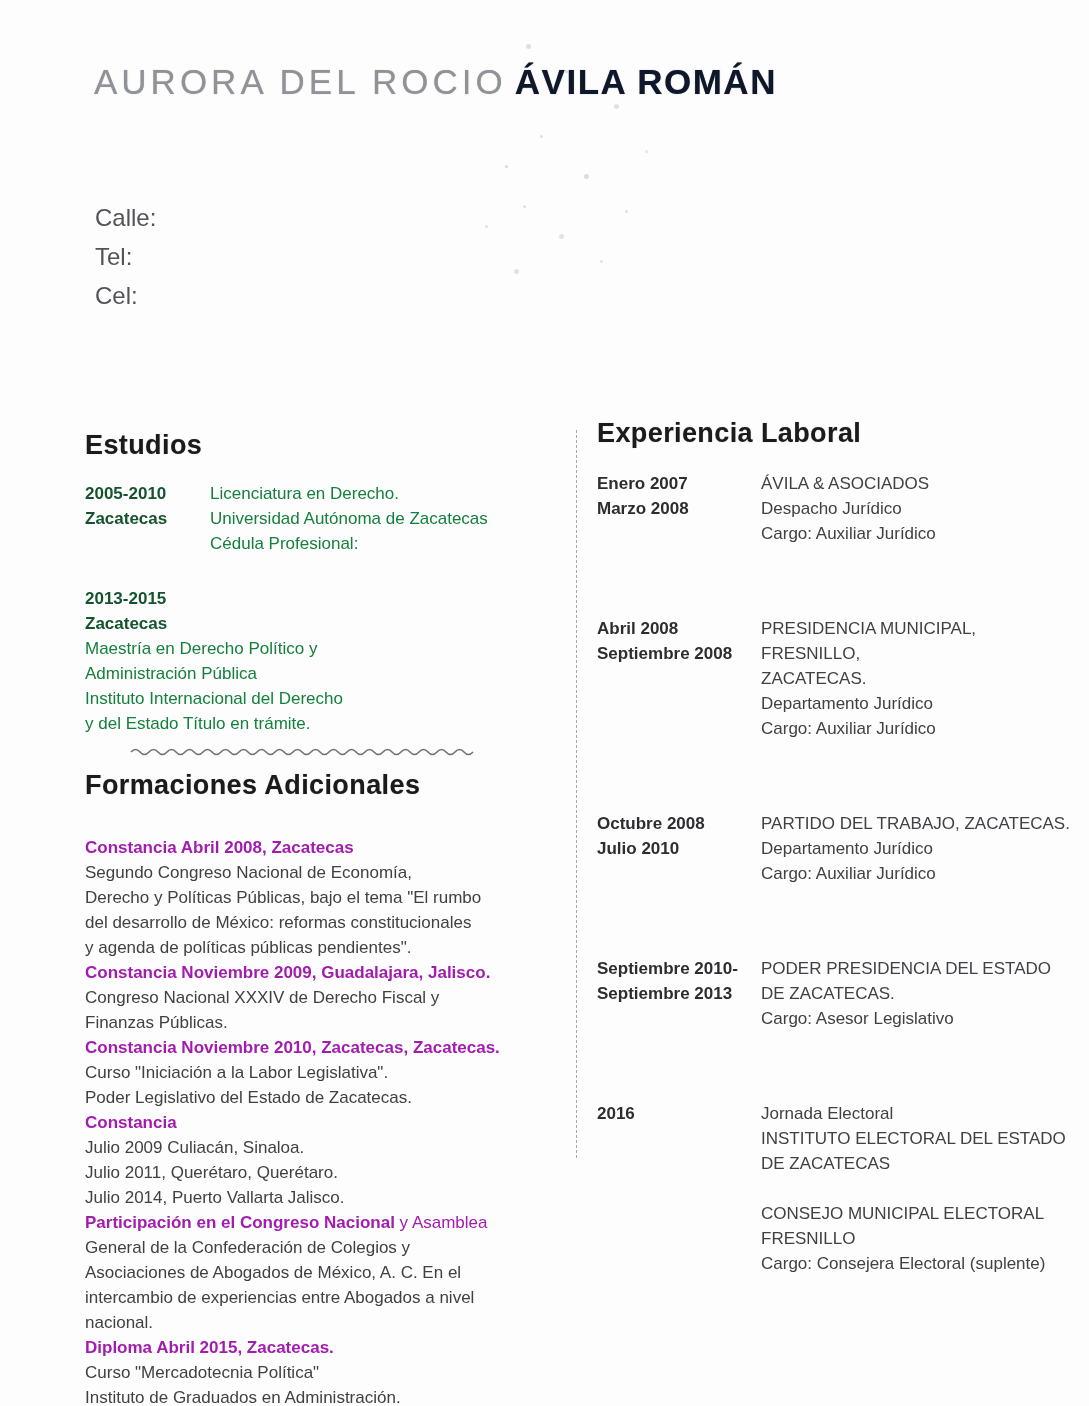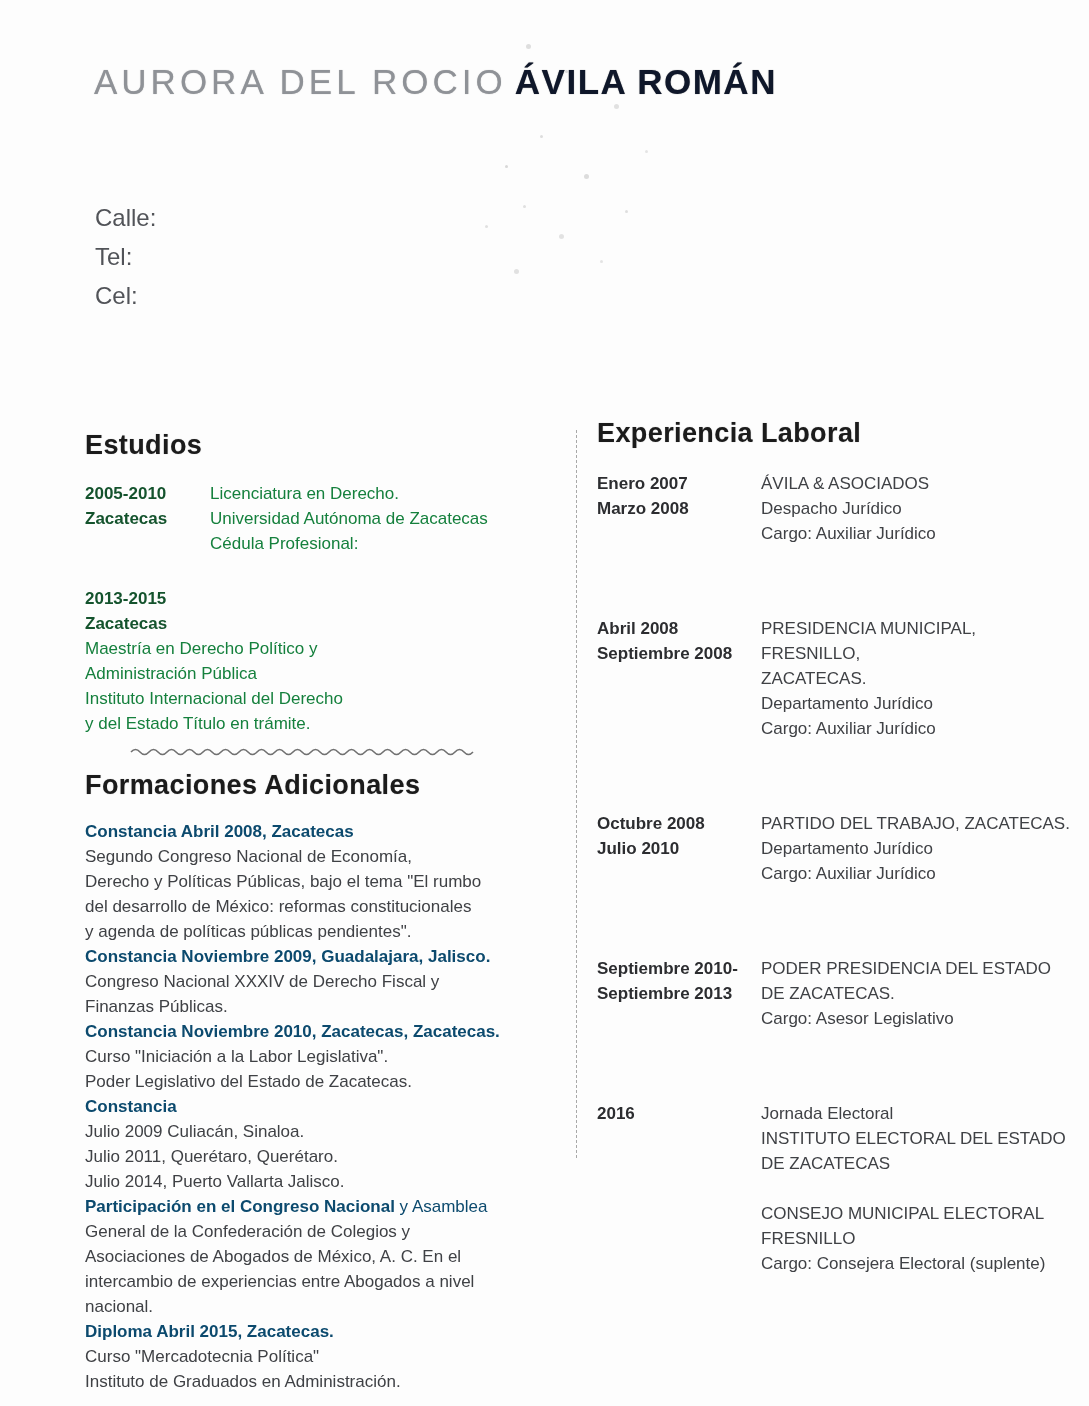--- a/index.html
+++ b/index.html
@@ -48,36 +48,36 @@
     position:absolute; left:576px; top:430px; height:728px; width:0;
     border-left:1px dashed #9a9a9a; opacity:.85;
   }
 
   h2.section {
     font-size:27px; font-weight:700; color:#1b1b1b; letter-spacing:.4px;
     text-shadow:0 0 1px rgba(30,30,30,.35);
   }
   .col-left  h2.section { margin-bottom:20px; }
   .col-right h2.section { margin-bottom:22px; }
-  h2.section.formaciones { margin-top:14px; margin-bottom:18px; }
+  h2.section.formaciones { margin-top:14px; margin-bottom:34px; }
 
   .pre { white-space:pre-line; }
 
   
   .edu-item { display:flex; font-size:17px; line-height:25px; }
   .edu-item.second { margin-top:30px;flex-direction:column; }
   .edu-dates { width:125px; flex-shrink:0; font-weight:700; color:#14532d; }
   .edu-desc  { flex:1; color:#15803d; }
 
   .squiggle { display:block; margin:10px 0 2px 44px; }
 
   
   .form-item { font-size:17px; line-height:25px; margin-top:0; }
   .form-item.first { margin-top:0; }
-  .form-title { color:#0c4a6e; }
+  .form-title { color:#a21caf; }
   .form-title .bold { font-weight:700; }
   .form-body { color:#3f4145; }
 
   
   .exp-item { display:flex; font-size:17px; line-height:25px;justify-content:flex-end; }
   .exp-item + .exp-item { margin-top:70px; }
   .exp-dates { width:164px; flex-shrink:0; font-weight:700; color:#2c2d30; }
   .exp-desc  { flex:1; color:#3f4145; }
 </style>
 </head>

